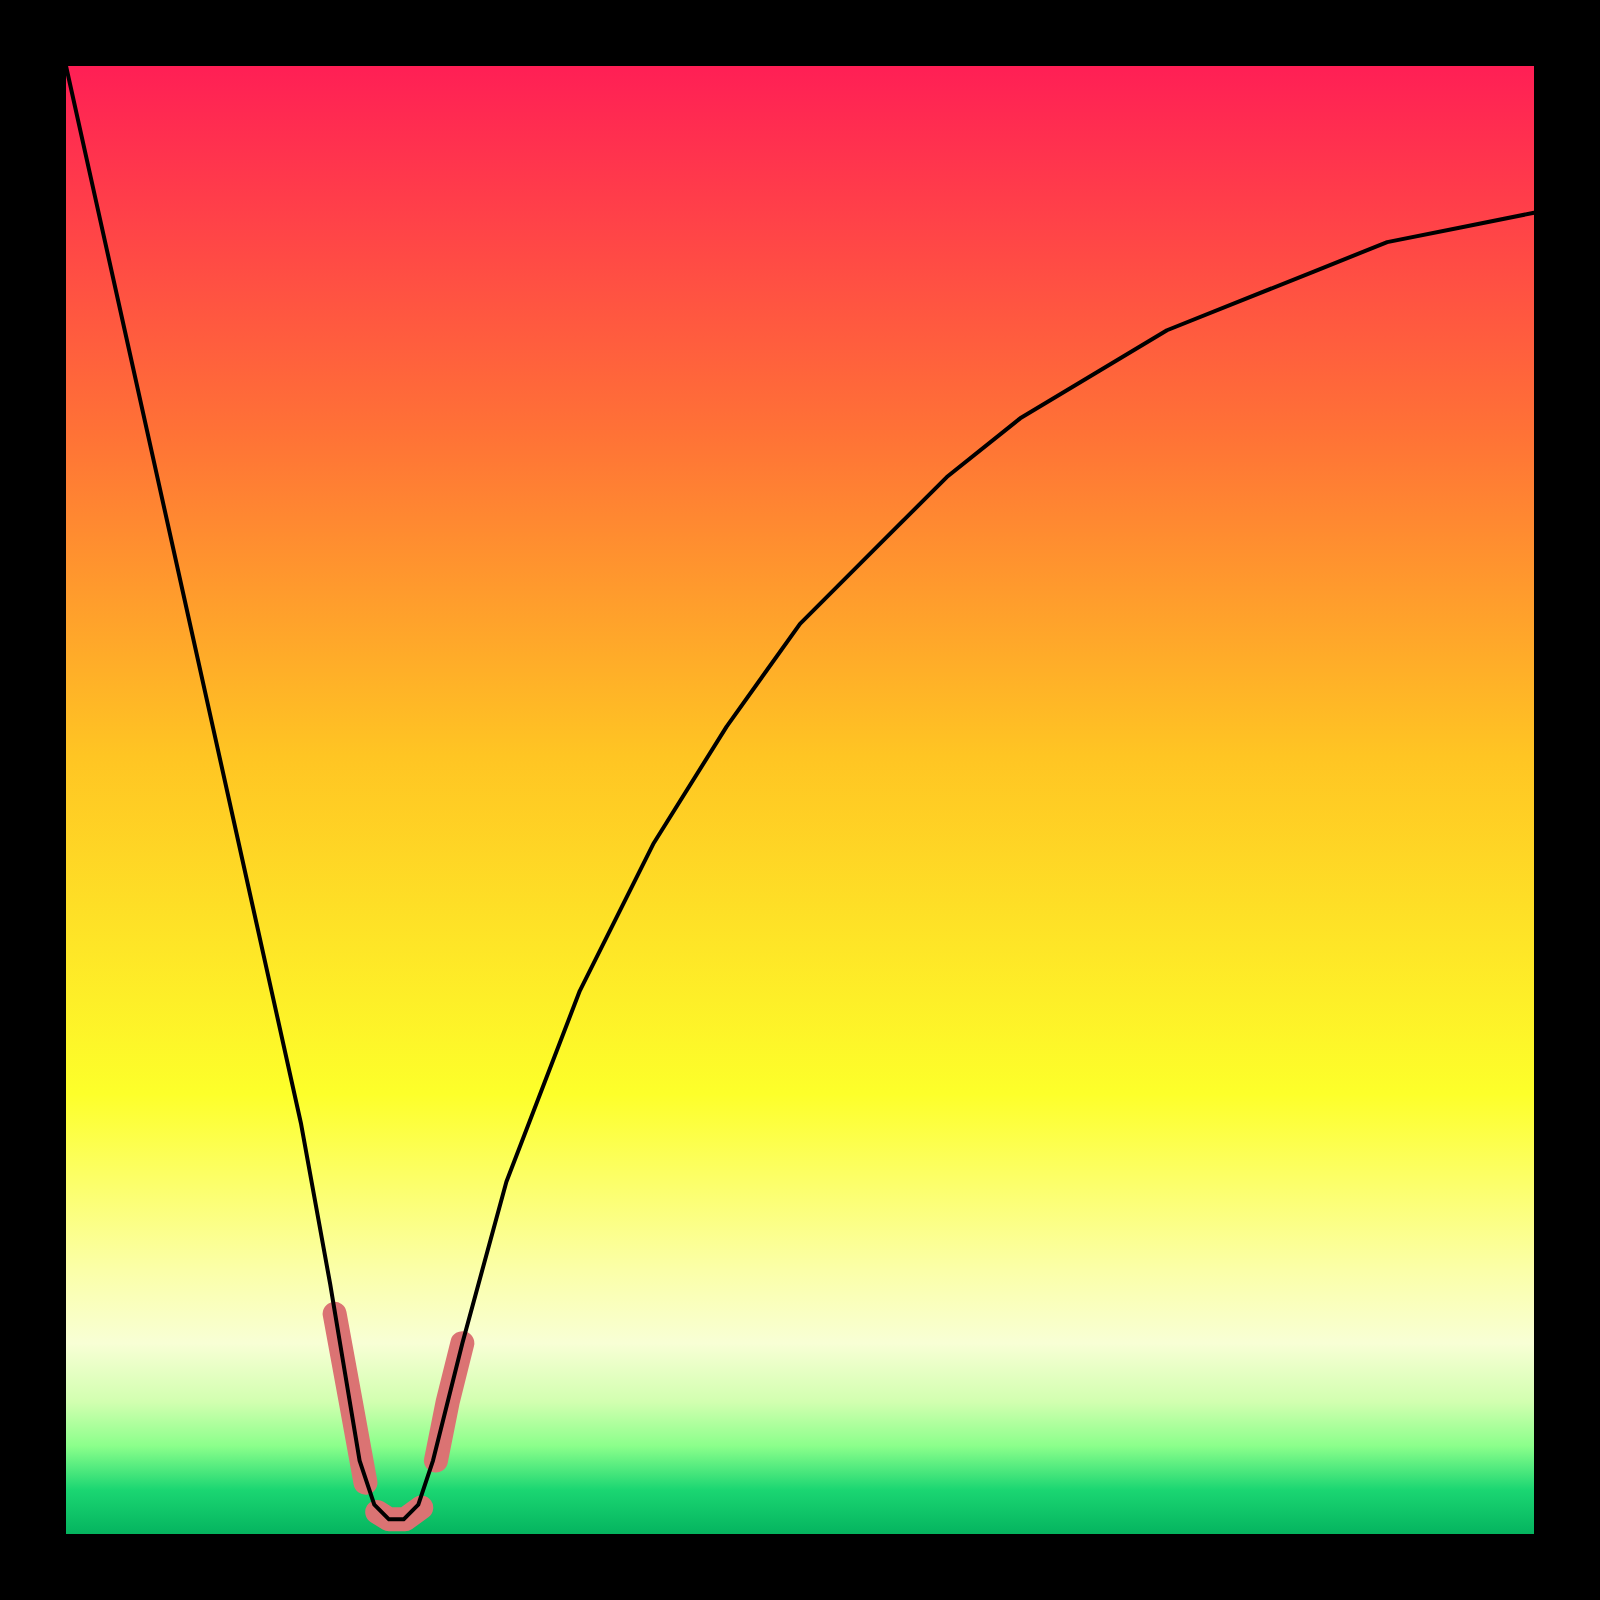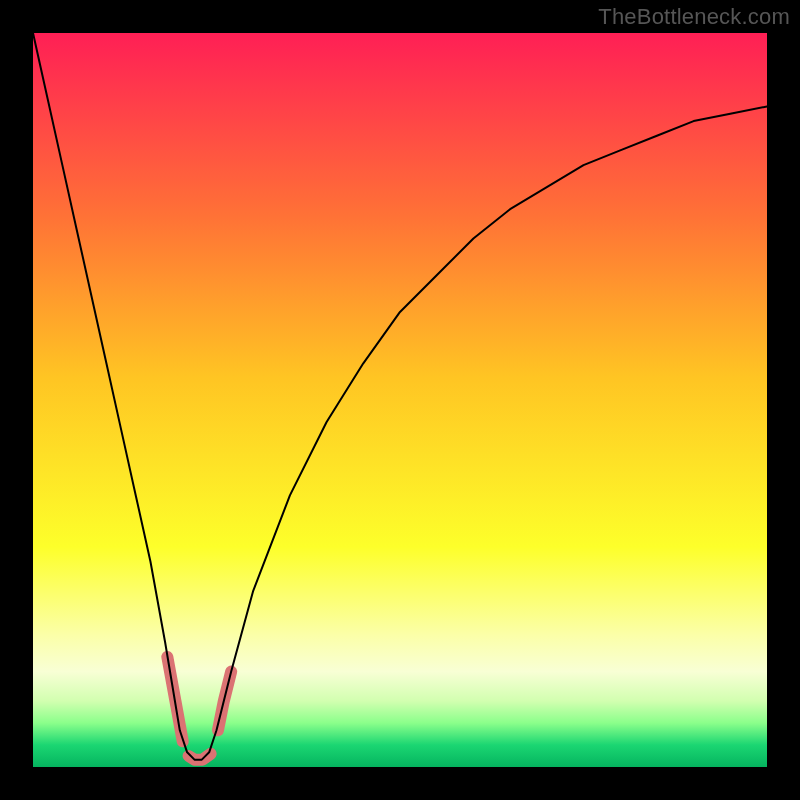--- a/index.html
+++ b/index.html
@@ -52,15 +52,14 @@
   </defs>
   <rect id="plot-bg" fill="url(#bg-grad)" x="33" y="33" width="734" height="734"></rect>
   <g id="highlight-layer">
         <path d="M167.322,656.9 L175.396,700.94 L182.736,741.31 " fill="none" stroke="#db7373" stroke-width="12" stroke-linecap="round" stroke-linejoin="round"></path>
         <path d="M188.608,755.99 L194.48,759.66 L202.554,759.66 L210.628,753.788 " fill="none" stroke="#db7373" stroke-width="12" stroke-linecap="round" stroke-linejoin="round"></path>
         <path d="M217.968,730.3 L223.84,700.94 L231.18,671.58 " fill="none" stroke="#db7373" stroke-width="12" stroke-linecap="round" stroke-linejoin="round"></path>
       </g>
   <path id="curve" fill="none" stroke-linecap="round" stroke-linejoin="round" d="M33,33 L47.68,99.05999999999997 L62.36,165.12000000000003 L77.03999999999999,231.18 L91.72,297.24 L106.4,363.29999999999995 L121.08,429.36 L135.76,495.42 L150.44,561.48 L165.12,642.22 L172.46,686.26 L179.8,730.3 L187.14,752.3199999999999 L194.48,759.66 L201.82,759.66 L209.16,752.3199999999999 L216.5,730.3 L231.18,671.58 L253.2,590.84 L289.9,495.42 L326.6,422.02000000000004 L363.3,363.29999999999995 L400,311.92 L436.70000000000005,275.21999999999997 L473.4,238.52 L510.1,209.16 L546.8,187.14 L583.5,165.12000000000003 L620.2,150.44000000000003 L656.9,135.76 L693.6,121.08 L730.3,113.74 L767,106.39999999999998 " stroke="#000000" stroke-width="2"></path>
 </svg>
 
-<div class="watermark">TheBottleneck.com</div>
 
 </div>
 
 </body></html>

